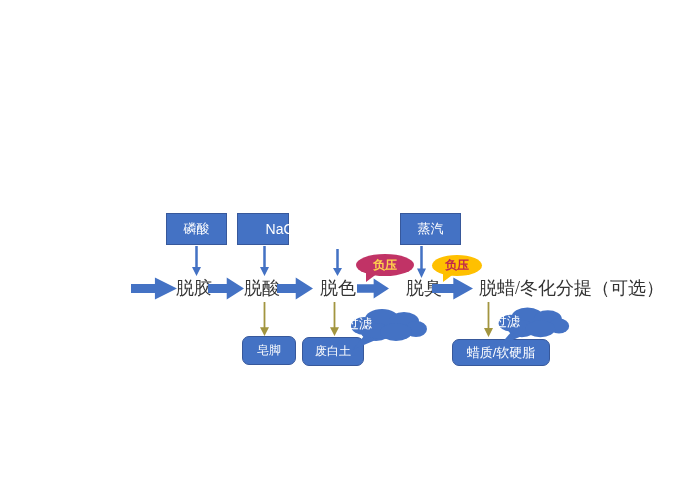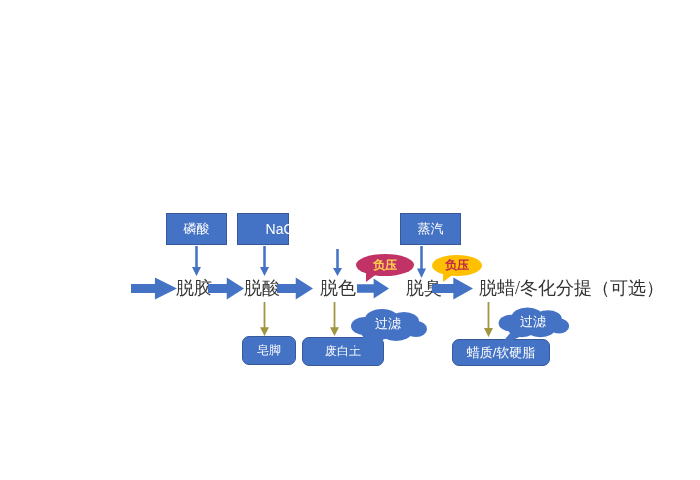--- a/index.html
+++ b/index.html
@@ -77,29 +77,29 @@
   .oarrow.o1 { left:260px; top:302px; height:34px; }
   .oarrow.o2 { left:330px; top:302px; height:34px; }
   .oarrow.o3 { left:484px; top:302px; height:35px; }
   
   .outbox {
     position:absolute; background:#4472C4; border:1px solid #37589b;
     border-radius:7px; color:#ffffff; font-size:12px; display:flex;
     align-items:center; justify-content:center; white-space:nowrap;
   }
   .outbox.ob1 { left:242px; top:336px; width:54px; height:29px; }
-  .outbox.ob2 { left:302px; top:337px; width:82px; height:29px; }
+  .outbox.ob2 { left:302px; top:337px; width:62px; height:29px; }
   .outbox.ob3 { left:452px; top:339px; width:98px; height:27px; font-size:13px; }
   
   .cloud { position:absolute; z-index:2; }
   .cloud.cl1 { left:346px; top:306px; width:84px; height:46px; }
   .cloud.cl2 { left:494px; top:304px; width:78px; height:44px; }
   .cloud svg { position:absolute; left:0; top:0; width:100%; height:100%; }
   .cloud .cloud-label {
-    position:absolute; left:0; top:9px; width:100%; text-align:center;
+    position:absolute; left:0; top:9px; width:100%; 
     color:#ffffff; font-size:13px; line-height:18px;
   }
 </style>
 </head>
 <body>
 
 <div class="canvas">
 
 
   <div class="inbox b1">磷酸</div>

